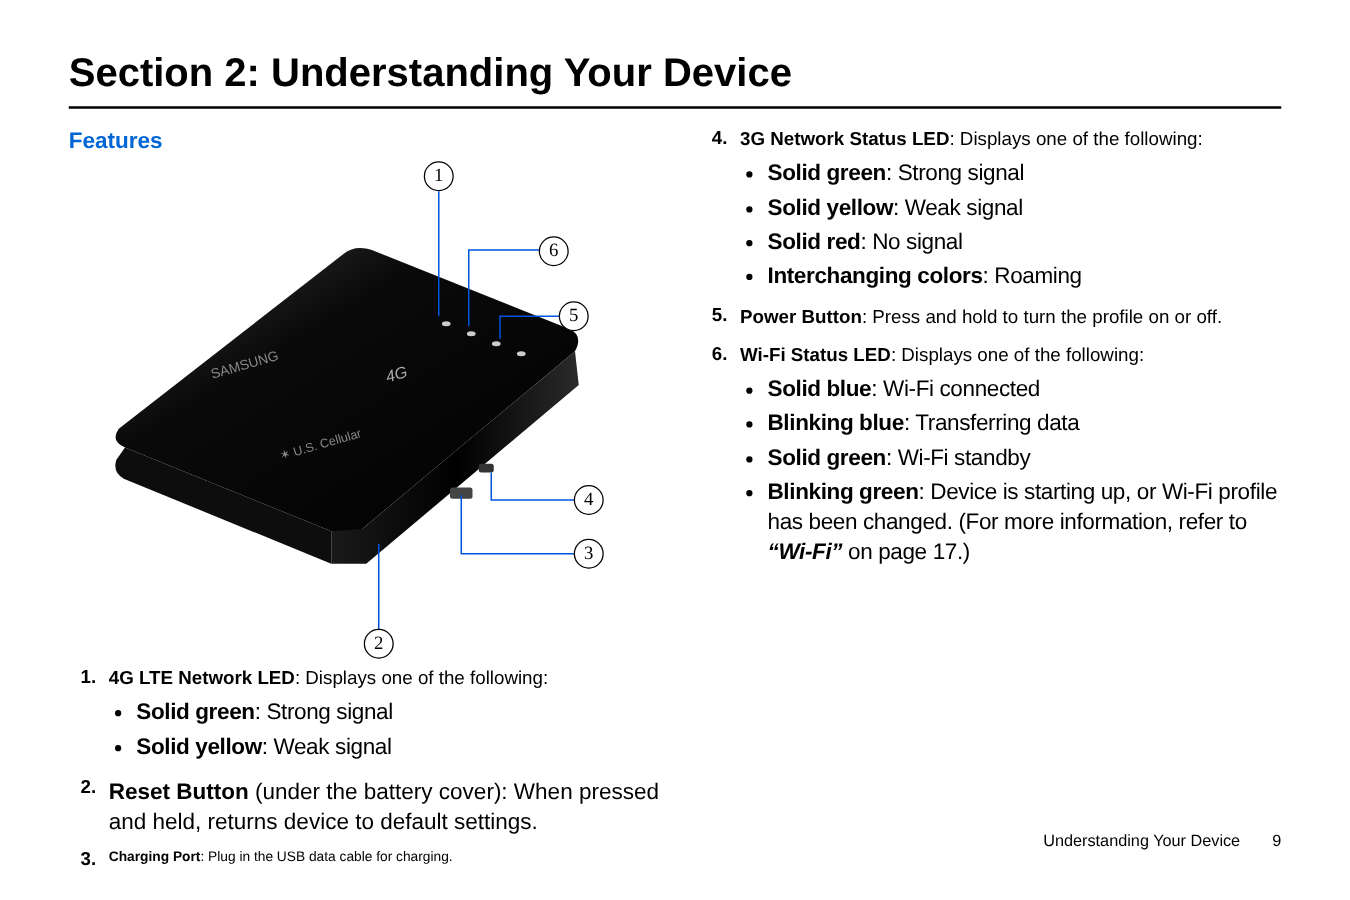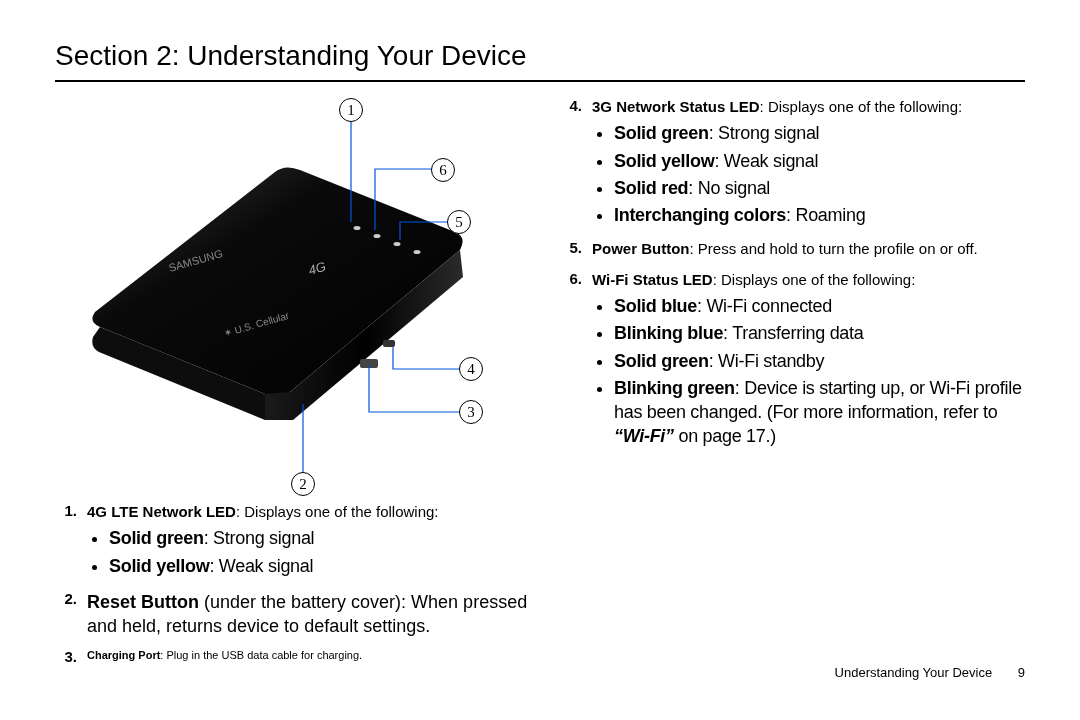--- a/index.html
+++ b/index.html
@@ -7,22 +7,22 @@
   body {
     width: 1080px;
     height: 720px;
     background: #fff;
     font-family: Arial, Helvetica, sans-serif;
     color: #000;
     position: relative;
     padding: 40px 55px 30px 55px;
   }
   .section-title {
-    font-size: 28px;
-    font-weight: 400;
+    font-size: 32px;
+    font-weight: 700;
     font-family: Arial, Helvetica, sans-serif;
     margin: 0 0 8px 0;
   }
   .hr {
     border: none;
     border-top: 2px solid #000;
     margin: 0 0 10px 0;
   }
   .cols {
     display: flex;
@@ -74,20 +74,21 @@
   .ital { font-style: italic; }
 </style>
 </head>
 <body>
 
 <h1 class="section-title">Section 2: Understanding Your Device</h1>
 <hr class="hr">
 
 <div class="cols">
   <div class="col-left">
+    <div class="sub-title">Features</div>
 
     <div class="diagram">
 
       <svg class="device-svg" width="430" height="300" viewBox="0 0 430 300">
         <defs>
           <linearGradient id="g1" x1="0" y1="0" x2="1" y2="1">
             <stop offset="0%" stop-color="#3a3a3a"></stop>
             <stop offset="35%" stop-color="#0a0a0a"></stop>
             <stop offset="100%" stop-color="#000"></stop>
           </linearGradient>

